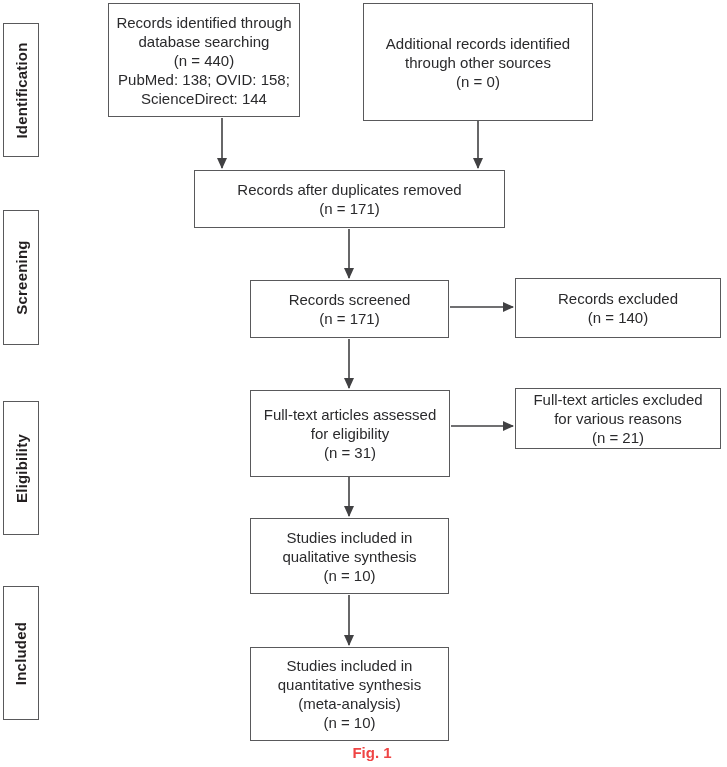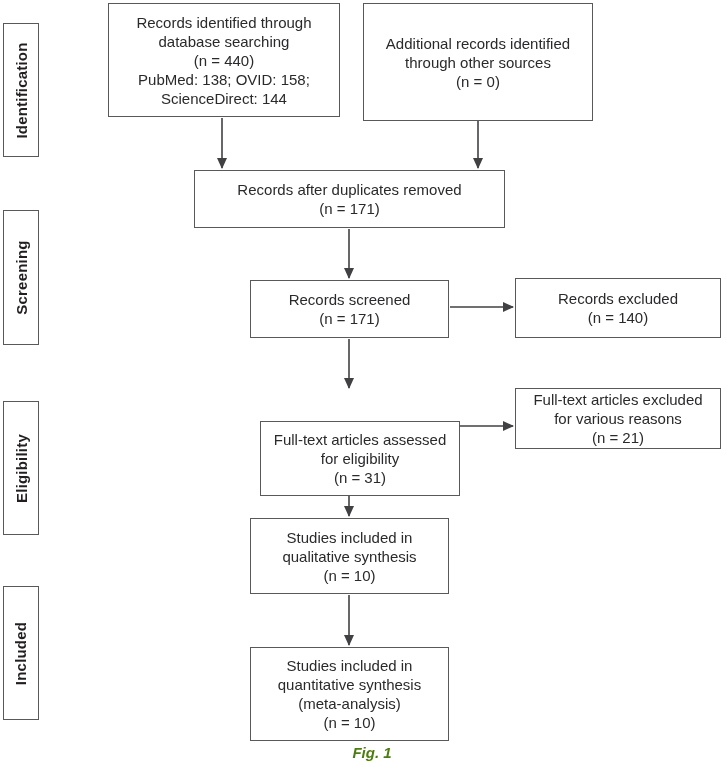--- a/index.html
+++ b/index.html
@@ -64,26 +64,26 @@
     text-align: center;
     font-size: 15px;
     font-weight: bold;
   }
   
   #stage-identification { left: 3px; top: 23px;  height: 134px; }
   #stage-screening      { left: 3px; top: 210px; height: 135px; }
   #stage-eligibility    { left: 3px; top: 401px; height: 134px; }
   #stage-included       { left: 3px; top: 586px; height: 134px; }
 
-  #box-identified          { left: 108px; top: 3px;   width: 232px; height: 114px; }
+  #box-identified          { left: 108px; top: 3px;   width: 192px; height: 114px; }
   #box-additional          { left: 363px; top: 3px;   width: 230px; height: 118px; }
   #box-duplicates-removed  { left: 194px; top: 170px; width: 311px; height: 58px; }
   #box-screened            { left: 250px; top: 280px; width: 199px; height: 58px; }
   #box-records-excluded    { left: 515px; top: 278px; width: 206px; height: 60px; }
-  #box-fulltext-assessed   { left: 260px; top: 390px; width: 200px; height: 75px; margin-top: 31px; }
+  #box-fulltext-assessed   { left: 250px; top: 390px; width: 200px; height: 87px; }
   #box-fulltext-excluded   { left: 515px; top: 388px; width: 206px; height: 61px; }
   #box-qualitative         { left: 250px; top: 518px; width: 199px; height: 76px; }
   #box-quantitative        { left: 250px; top: 647px; width: 199px; height: 94px; }
 </style>
 </head>
 <body>
 
 <div class="canvas">
 
   <svg class="arrows" viewBox="0 0 727 767" xmlns="http://www.w3.org/2000/svg">
@@ -136,15 +136,15 @@
 for various reasons
 (n = 21)</div>
   <div class="fbox" id="box-qualitative">Studies included in
 qualitative synthesis
 (n = 10)</div>
   <div class="fbox" id="box-quantitative">Studies included in
 quantitative synthesis
 (meta-analysis)
 (n = 10)</div>
 
-  <div class="fig-caption" style="color: #4d7c0f; font-style: italic;">Fig. 1</div>
+  <div class="fig-caption" style="color: #ef4444;">Fig. 1</div>
 
 </div>
 
 </body></html>

